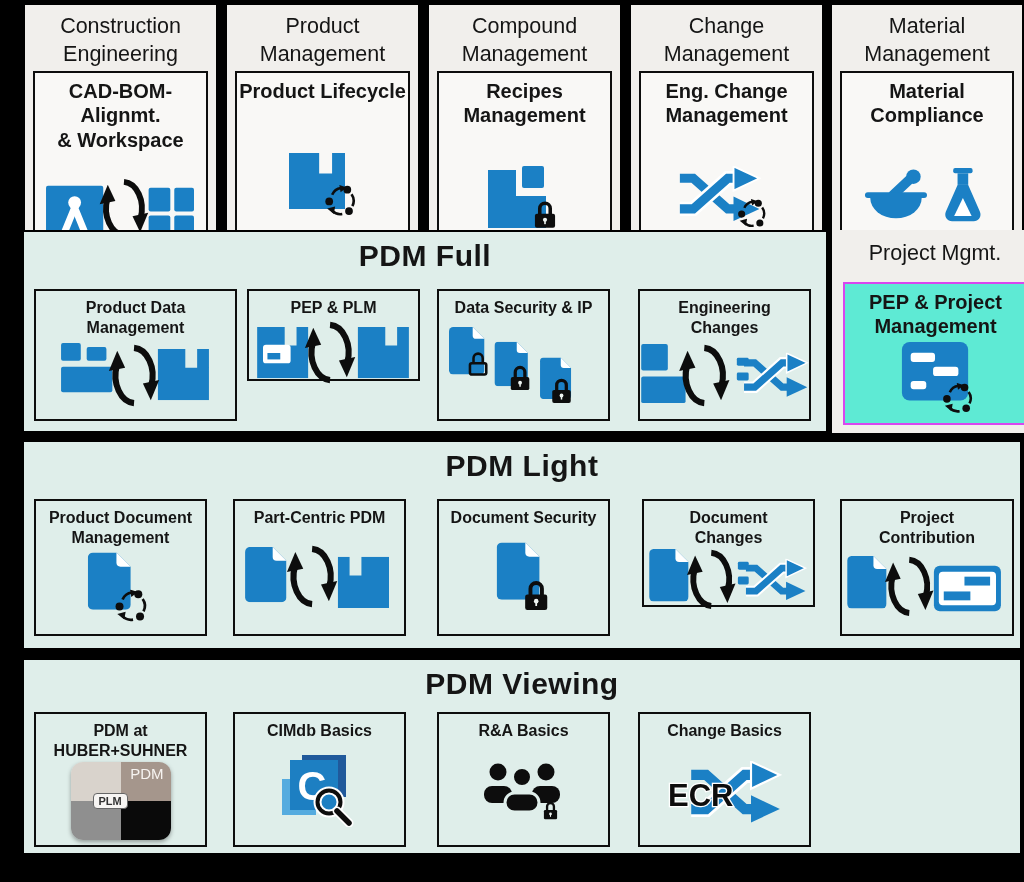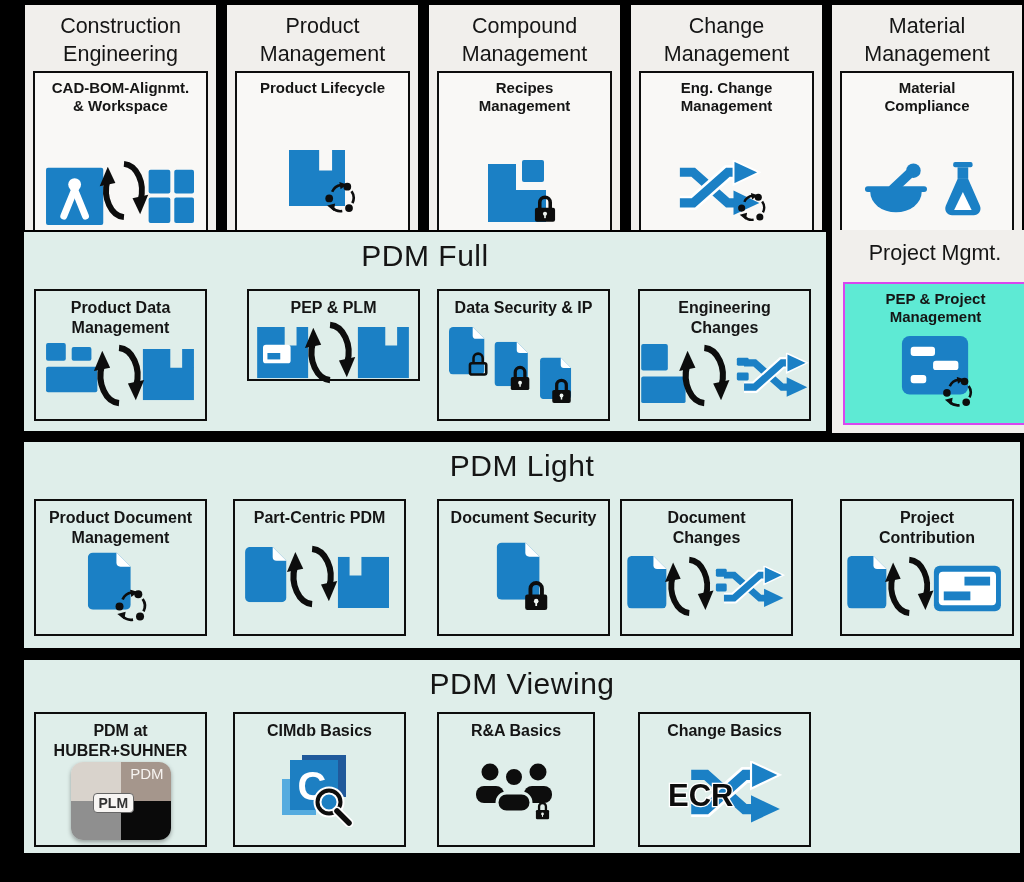--- a/index.html
+++ b/index.html
@@ -4,43 +4,43 @@
 <style>
   * { box-sizing: border-box; margin: 0; padding: 0; }
   body { background: #000; }
   .stage { position: relative; width: 1024px; height: 882px; background: #000;
            font-family: "Liberation Sans", sans-serif; color: #151515; overflow: hidden; }
   
   .topcard { position: absolute; top: 5px; width: 191px; height: 278px; background: #f1efec; }
   .tc-title { white-space: pre-line; text-align: center; font-size: 21.5px; line-height: 1.3; padding-top: 8px; }
   .subcard { position: absolute; left: 8px; right: 8px; top: 66px; bottom: 8px; border: 2px solid #0d0d0d;
              background: #f9f8f6; display: flex; flex-direction: column; }
-  .sc-label { white-space: pre-line; text-align: center; font-weight: bold; font-size: 15px; line-height: 1.22; padding-top: 6px; }
+  .sc-label { white-space: pre-line; text-align: center; font-weight: bold; font-size: 20px; line-height: 1.22; padding-top: 6px; }
   .iconwrap { flex: 1; display: flex; align-items: center; justify-content: center; padding-bottom: 4px; }
   
   .band { position: absolute; left: 22px; background: #dfeeea; border: 2px solid #000; }
   .band-full { top: 230px; width: 806px; height: 203px; }
   .band-light { top: 440px; width: 1000px; height: 210px; }
   .band-view { top: 658px; width: 1000px; height: 197px; }
-  .band-title { text-align: center; font-weight: normal; font-size: 30px; padding-top: 7px; letter-spacing: .5px; }
+  .band-title { text-align: center; font-weight: bold; font-size: 30px; padding-top: 7px; letter-spacing: .5px; }
   .mcard { position: absolute; border: 2px solid #0d0d0d; display: flex; flex-direction: column; }
   .mc-label { white-space: pre-line; text-align: center; font-weight: bold; font-size: 16px; line-height: 1.22; padding-top: 7px; }
   
   .projcol { position: absolute; left: 832px; top: 230px; width: 206px; height: 203px; background: #f1efec; }
   .pc-title { text-align: center; font-size: 21.5px; padding-top: 11px; }
   .pc-card { position: absolute; left: 11px; right: 10px; top: 52px; bottom: 8px; border: 2px solid #d946ef;
              background: #5eead4; display: flex; flex-direction: column; }
   
   .quad { position: relative; width: 100px; height: 78px; border-radius: 12px; overflow: hidden;
           display: grid; grid-template: 1fr 1fr / 1fr 1fr; box-shadow: 0 2px 4px rgba(0,0,0,.35); }
   .q-tl { background: #d9d3cc; } .q-tr { background: #a5968c; position: relative; }
   .q-bl { background: #8f8f8f; } .q-br { background: #0a0a0a; }
   .pdm-label { position: absolute; top: 3px; right: 7px; color: #f7f4f1; font-weight: normal; font-size: 15px; }
   .plm-chip { position: absolute; left: 22px; top: 31px; background: #f7f5f3; border: 1.5px solid #666;
-              border-radius: 4px; font-size: 14px; font-weight: bold; color: #333; padding: 1px 5px; }
+              border-radius: 4px; font-size: 11px; font-weight: bold; color: #333; padding: 1px 5px; }
   svg text { font-family: "Liberation Sans", sans-serif; }
 </style>
 </head>
 <body>
 
 <svg width="0" height="0" style="position:absolute" aria-hidden="true">
   <defs>
     <symbol id="sym-cycle" viewBox="0 0 56 68">
       <g fill="none" stroke="#0d0d0d" stroke-width="6.2">
         <path d="M28 6 A20 28 0 0 1 45.5 44"></path>
@@ -185,21 +185,21 @@
             <path d="M23 31 L14 49.5 h18 z" fill="#fff"></path>
           </g>
         </svg>
       </div>
     </div>
   </div>
 
   <div class="band band-full">
     <div class="band-title">PDM Full</div>
 
-    <div class="mcard" style="left:10px;top:57px;width:173px;height:132px">
+    <div class="mcard" style="left:10px;top:57px;width:203px;height:132px">
       <div class="mc-label">Product Data
 Management</div>
       <div class="iconwrap">
         <svg width="150" height="71" viewBox="0 0 152 72">
           <g fill="#1b80c5">
             <rect x="0" y="2" width="20" height="18" rx="2"></rect>
               <rect x="26" y="6" width="20" height="14" rx="2"></rect>
             <rect x="0" y="26" width="52" height="26" rx="2"></rect>
           </g>
           <use href="#sym-castle" x="98" y="8" width="52" height="52"></use>
@@ -300,21 +300,21 @@
     <div class="mcard" style="left:413px;top:57px;width:173px;height:137px">
       <div class="mc-label">Document Security</div>
       <div class="iconwrap">
         <svg width="82" height="73" viewBox="0 0 84 74">
           <use href="#sym-doc" x="14" y="0" width="44" height="58.7"></use>
           <use href="#sym-lock" x="40" y="38" width="29" height="32.6"></use>
         </svg>
       </div>
     </div>
 
-    <div class="mcard" style="left:596px;top:57px;width:173px;height:137px">
+    <div class="mcard" style="left:618px;top:57px;width:173px;height:108px">
       <div class="mc-label">Document
 Changes</div>
       <div class="iconwrap">
         <svg width="160" height="69" viewBox="0 0 162 70">
           <use href="#sym-doc" x="0" y="2" width="40" height="53.3"></use>
           <g fill="#1b80c5">
               <rect x="90" y="15" width="11" height="8" rx="1.5"></rect>
               <rect x="90" y="30" width="11" height="8" rx="1.5"></rect>
             </g>
           <use href="#sym-cycle" x="36" y="0" width="54" height="65.6"></use>
@@ -371,21 +371,21 @@
           <g>
             <circle cx="47" cy="47" r="11.5" fill="none" stroke="#ffffff" stroke-width="8"></circle>
             <circle cx="47" cy="47" r="11.5" fill="none" stroke="#0d0d0d" stroke-width="4"></circle>
             <path d="M55 56 L67 68" stroke="#ffffff" stroke-width="9" stroke-linecap="round"></path>
             <path d="M55 56 L67 68" stroke="#0d0d0d" stroke-width="5.5" stroke-linecap="round"></path>
           </g>
         </svg>
       </div>
     </div>
 
-    <div class="mcard" style="left:413px;top:52px;width:158px;height:135px">
+    <div class="mcard" style="left:413px;top:52px;width:173px;height:135px">
       <div class="mc-label">R&amp;A Basics</div>
       <div class="iconwrap">
         <svg width="80" height="62" viewBox="0 0 80 62">
           <g fill="#0d0d0d">
             <circle cx="14" cy="12" r="8.5"></circle>
               <rect x="0" y="26" width="28" height="17" rx="8"></rect>
             <circle cx="62" cy="12" r="8.5"></circle>
               <rect x="48" y="26" width="28" height="17" rx="8"></rect>
             <circle cx="38" cy="17" r="9.5" stroke="#dfeeea" stroke-width="3"></circle>
             <rect x="21" y="33" width="34" height="19" rx="9.5" stroke="#dfeeea" stroke-width="3"></rect>

